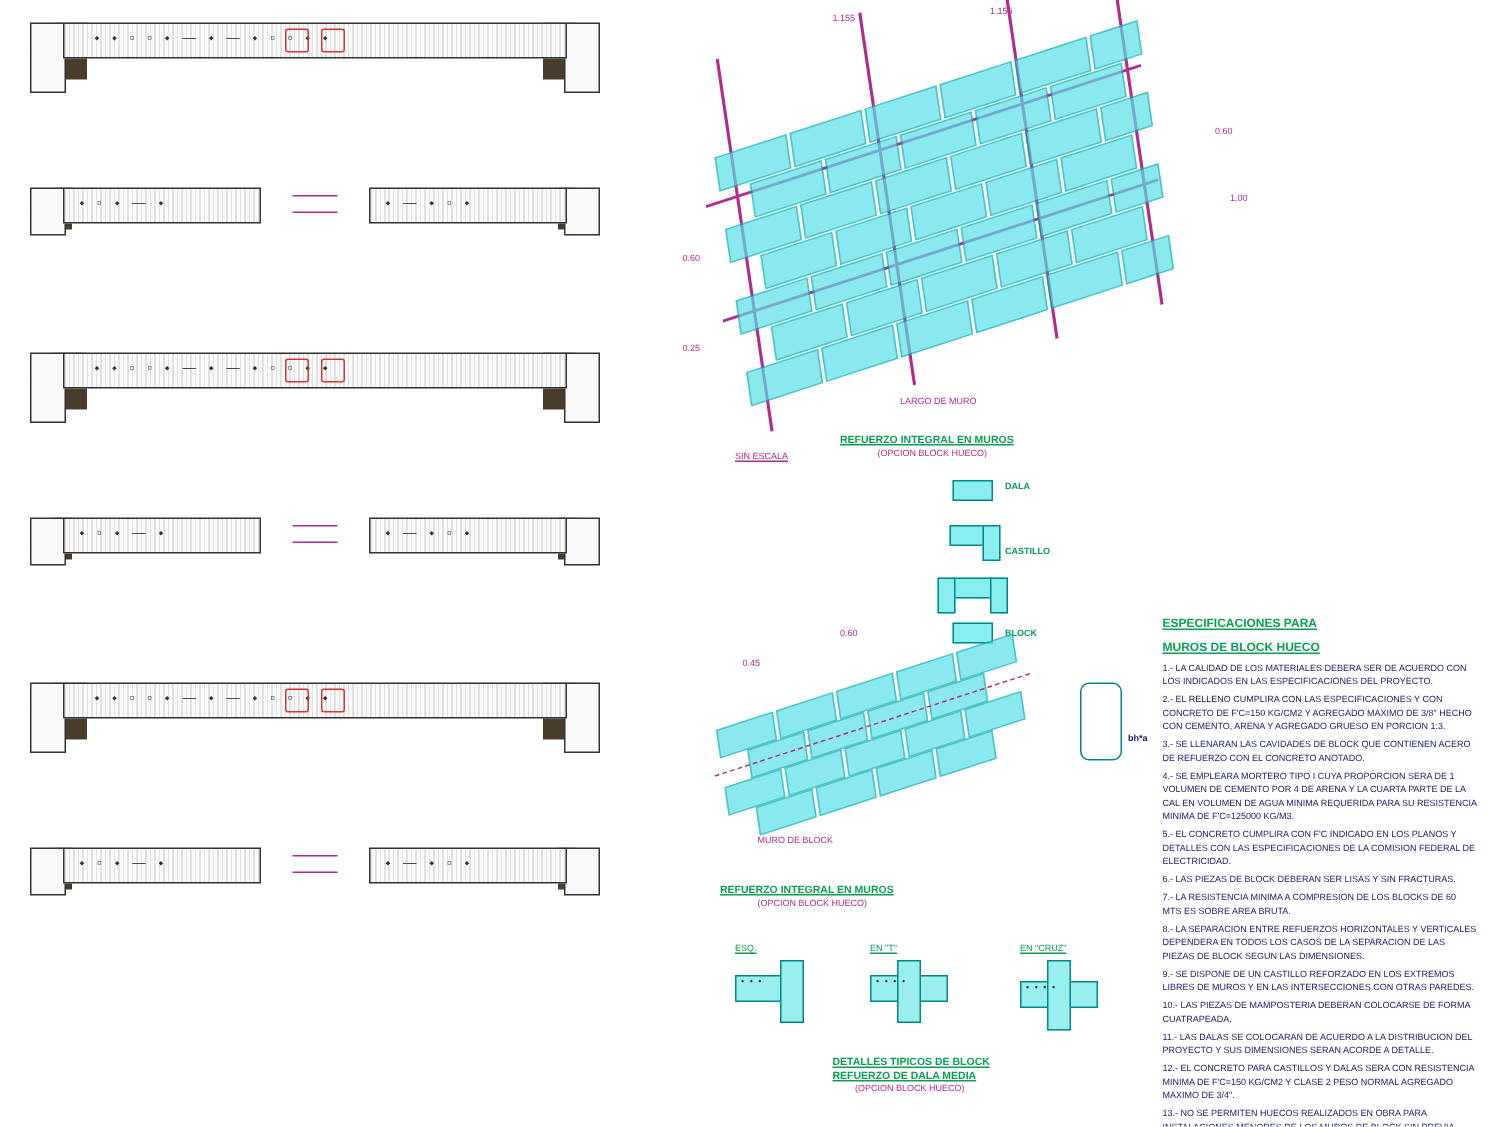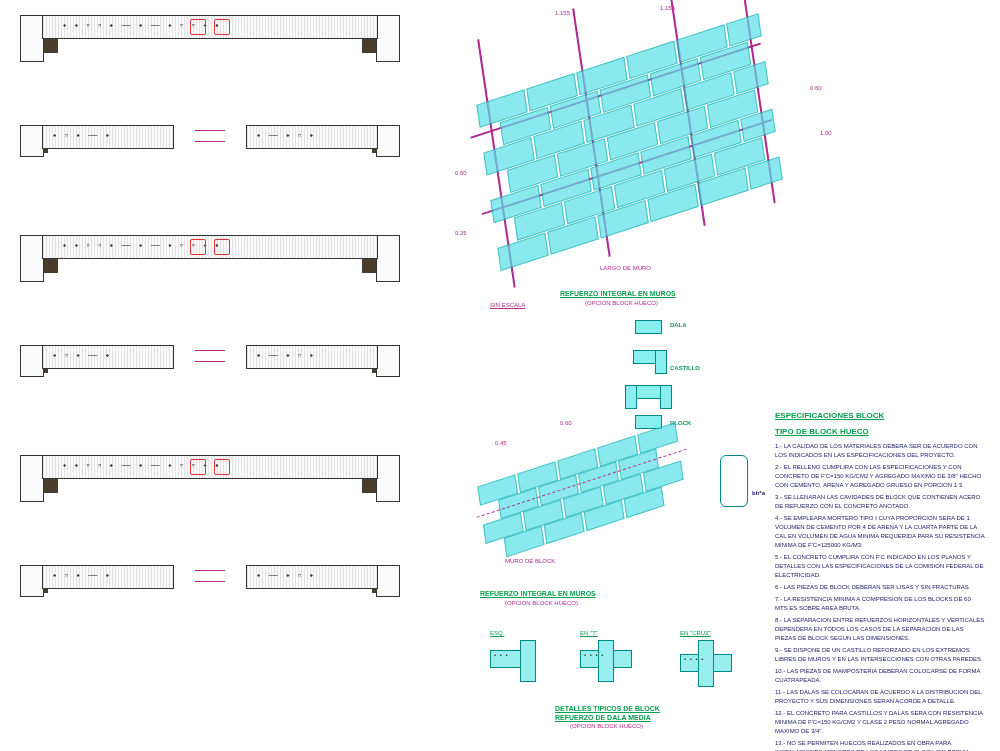--- a/index.html
+++ b/index.html
@@ -248,22 +248,22 @@
   <div class="cb" style="left:0;top:14px;width:50px;height:16px"></div>
   <div class="cb" style="left:18px;top:0;width:14px;height:45px"></div>
   <div class="dots" style="left:4px;top:16px;font-size:6px;letter-spacing:1px">• • • •</div>
   <div class="cl">EN "CRUZ"</div>
 </div>
 <div class="under-label" style="left:555px;top:705px">DETALLES TIPICOS DE BLOCK</div>
 <div class="under-label" style="left:555px;top:714px">REFUERZO DE DALA MEDIA</div>
 <div class="sub-label" style="left:570px;top:723px">(OPCION BLOCK HUECO)</div>
 
 <div class="spec">
-  <div class="spec-title">ESPECIFICACIONES BLOCK</div>
-  <div class="spec-title">TIPO DE BLOCK HUECO</div>
+  <div class="spec-title">ESPECIFICACIONES PARA</div>
+  <div class="spec-title">MUROS DE BLOCK HUECO</div>
   <div id="spec-items">
       <p>1.- LA CALIDAD DE LOS MATERIALES DEBERA SER DE ACUERDO CON LOS INDICADOS EN LAS ESPECIFICACIONES DEL PROYECTO.</p>
       <p>2.- EL RELLENO CUMPLIRA CON LAS ESPECIFICACIONES Y CON CONCRETO DE F'C=150 KG/CM2 Y AGREGADO MAXIMO DE 3/8" HECHO CON CEMENTO, ARENA Y AGREGADO GRUESO EN PORCION 1:3.</p>
       <p>3.- SE LLENARAN LAS CAVIDADES DE BLOCK QUE CONTIENEN ACERO DE REFUERZO CON EL CONCRETO ANOTADO.</p>
       <p>4.- SE EMPLEARA MORTERO TIPO I CUYA PROPORCION SERA DE 1 VOLUMEN DE CEMENTO POR 4 DE ARENA Y LA CUARTA PARTE DE LA CAL EN VOLUMEN DE AGUA MINIMA REQUERIDA PARA SU RESISTENCIA MINIMA DE F'C=125000 KG/M3.</p>
       <p>5.- EL CONCRETO CUMPLIRA CON F'C INDICADO EN LOS PLANOS Y DETALLES CON LAS ESPECIFICACIONES DE LA COMISION FEDERAL DE ELECTRICIDAD.</p>
       <p>6.- LAS PIEZAS DE BLOCK DEBERAN SER LISAS Y SIN FRACTURAS.</p>
       <p>7.- LA RESISTENCIA MINIMA A COMPRESION DE LOS BLOCKS DE 60 MTS ES SOBRE AREA BRUTA.</p>
       <p>8.- LA SEPARACION ENTRE REFUERZOS HORIZONTALES Y VERTICALES DEPENDERA EN TODOS LOS CASOS DE LA SEPARACION DE LAS PIEZAS DE BLOCK SEGUN LAS DIMENSIONES.</p>
       <p>9.- SE DISPONE DE UN CASTILLO REFORZADO EN LOS EXTREMOS LIBRES DE MUROS Y EN LAS INTERSECCIONES CON OTRAS PAREDES.</p>

